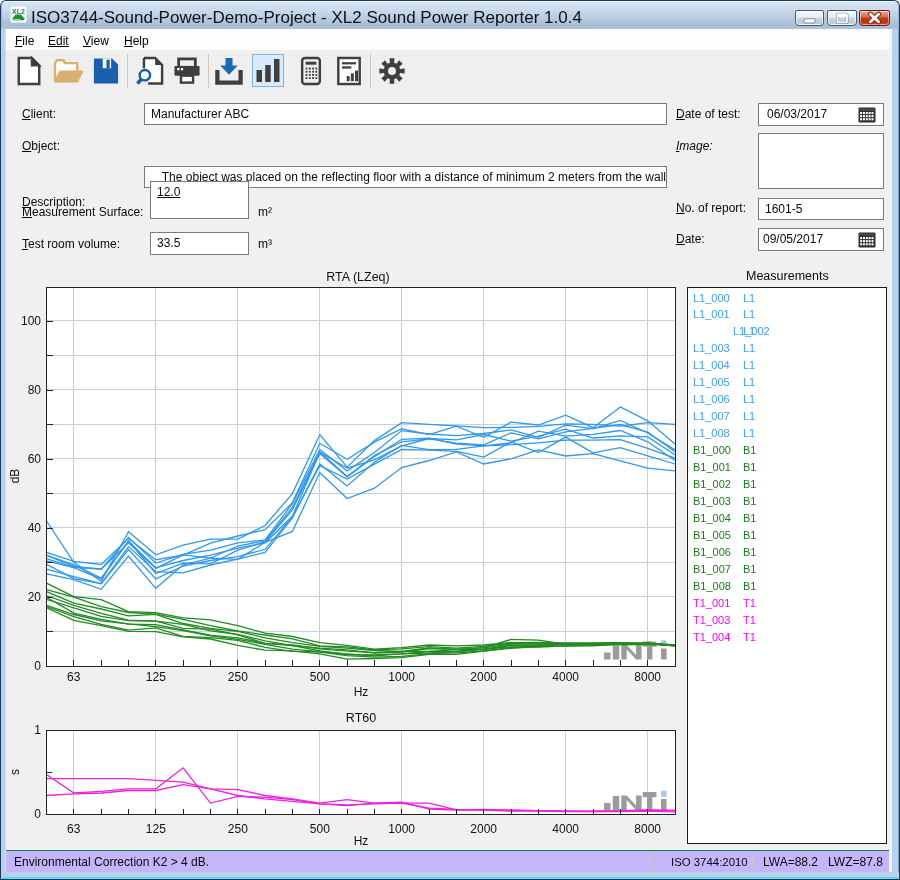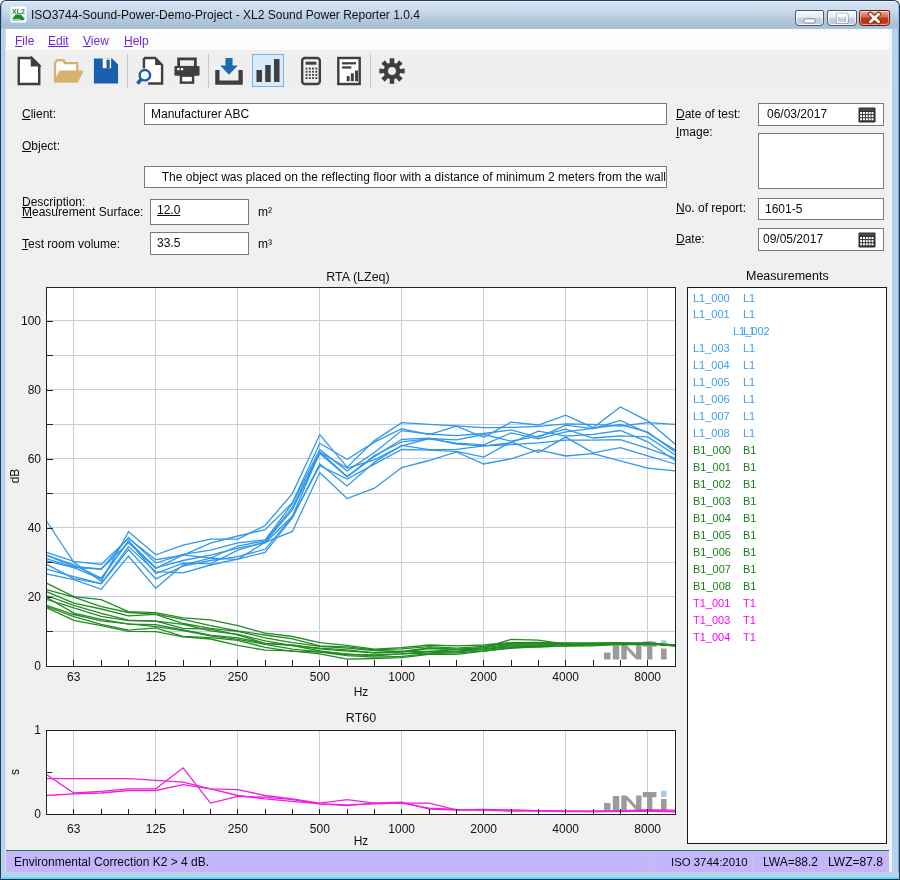--- a/index.html
+++ b/index.html
@@ -10,32 +10,32 @@
 #titlebar { left:0; top:0; width:900px; height:29px;
   background:linear-gradient(#d7e4f2 0%, #cddcee 28%, #bed1e4 52%, #afc4da 75%, #a9bed5 90%, #b0c3d8 100%);
   border:1px solid #1e3c5f; border-bottom:none; border-radius:6px 6px 0 0;
   box-shadow:inset 0 1px 0 #eff5fc, inset 1px 0 0 #9ab6d2, inset -1px 0 0 #9ab6d2; }
 #brdL { left:0; top:29px; width:6px; height:843px; background:#b9d2ec; border-left:1px solid #1e3c5f; box-shadow:inset -1px 0 0 #cfe0f2;}
 #brdR { left:889px; top:29px; width:11px; height:843px; background:linear-gradient(to right, #eef4fb 0px, #eef4fb 2.5px, #b9d2ec 3px, #b9d2ec 8.5px, #7fa2c4 9.5px, #1e3c5f 10px);}
 #brdB { left:0; top:872px; width:900px; height:8px; background:#b9d2ec; border-left:1px solid #1e3c5f; border-right:1px solid #1e3c5f;}
 #brdB .cyan { position:absolute; left:1px; right:1px; top:4.5px; height:2.5px; background:#59dbf8; }
 #brdB .dark { position:absolute; left:0; right:0; bottom:0; height:1px; background:#123050; }
 
-#titletext { left:31px; top:8px; font-size:12px; color:#101010; }
+#titletext { left:31px; top:8px; font-size:17px; color:#101010; }
 .wbtn { position:absolute; top:10px; height:16px; border:1px solid #46596e; border-radius:2px 2px 4px 4px;
   background:linear-gradient(#fafcfe 0%, #e4ebf3 45%, #c9d5e1 50%, #bccadA 85%, #ccd6e1 100%);
   box-shadow:inset 0 0 0 1px rgba(255,255,255,.8); }
 #btnmin { left:795px; width:29px; }
 #btnmax { left:827px; width:30px; }
 #btncls { left:859px; width:31px; border-color:#6e1b0e;
   background:linear-gradient(#f2b5a5 0%, #e29077 18%, #d2654a 45%, #c23818 50%, #ba3517 80%, #cb5530 100%);
   box-shadow:inset 0 0 0 1px rgba(255,255,255,.5); }
 
 #content { left:6px; top:29px; width:883px; height:843px; background:#f0f0f0; }
-#menubar { left:0; top:0; width:883px; height:21px; background:#fdfdfd; font-size:12px; color:#6d28d9; }
+#menubar { left:0; top:0; width:883px; height:21px; background:#fdfdfd; font-size:12px; color:#000000; }
 #menubar span { position:absolute; top:4.5px; }
 #toolbar { left:0; top:21px; width:883px; height:42px; background:#f0eff0; }
 .tsep { position:absolute; top:4px; width:1px; height:34px; background:#c9c7c8; }
 #selbtn { position:absolute; left:246px; top:4px; width:32px; height:33px; background:#d9eafa; border:1px solid #7cb2e2; }
 
 .flabel { position:absolute; font-size:12px; color:#0a0a0a; white-space:nowrap; }
 .tfield { position:absolute; background:#fff; border:1px solid #7a7a7a; font-size:12px; color:#0a0a0a; padding:3px 0 0 6px; white-space:nowrap; overflow:hidden; }
 
 #measbox { left:681px; top:258px; width:200px; height:557px; background:#fff; border:1px solid #1a1a1a; }
 .mrow { position:absolute; font-size:11px; white-space:pre; }
@@ -144,26 +144,26 @@
     <div class="tsep" style="left:364px;"></div>
   </div>
 
   <div class="flabel" style="left:16px;top:78px;"><u>C</u>lient:</div>
   <div class="flabel" style="left:16px;top:110px;"><u>O</u>bject:</div>
   <div class="flabel" style="left:16px;top:142px;margin-top:24px;"><u>D</u>escription:</div>
   <div class="flabel" style="left:16px;top:176px;"><u>M</u>easurement Surface:</div>
   <div class="flabel" style="left:16px;top:208px;"><u>T</u>est room volume:</div>
   <div class="tfield" style="left:138px;top:74px;width:523px;height:22px;">Manufacturer ABC</div>
   <div class="tfield" style="left:138px;top:137px;width:523px;height:22px;text-align:right;">The object was placed on the reflecting floor with a distance of minimum 2 meters from the wall</div>
-  <div class="tfield" style="left:144px;top:170px;width:99px;height:26px;text-decoration:underline;">12.0</div>
+  <div class="tfield" style="left:144px;top:152px;width:99px;height:38px;text-decoration:underline;">12.0</div>
   <div class="tfield" style="left:144px;top:203px;width:99px;height:23px;">33.5</div>
   <div class="flabel" style="left:252px;top:176px;">m²</div>
   <div class="flabel" style="left:252px;top:208px;">m³</div>
   <div class="flabel" style="left:670px;top:78px;"><u>D</u>ate of test:</div>
-  <div class="flabel" style="left:670px;top:96px;"><u>I</u>mage:</div>
+  <div class="flabel" style="left:670px;top:110px;font-style:italic;"><u>I</u>mage:</div>
   <div class="flabel" style="left:670px;top:172px;"><u>N</u>o. of report:</div>
   <div class="flabel" style="left:670px;top:203px;"><u>D</u>ate:</div>
   <div class="tfield" style="left:752px;top:74px;width:126px;height:23px;padding-left:8px;">06/03/2017</div>
   <div class="tfield" style="left:752px;top:104px;width:126px;height:56px;"></div>
   <div class="tfield" style="left:752px;top:169px;width:126px;height:22px;">1601-5</div>
   <div class="tfield" style="left:752px;top:199px;width:126px;height:23px;padding-left:4px;">09/05/2017</div>
   <svg class="abs" style="left:852px;top:78px" width="18" height="16" viewBox="0 0 18 16">
       <g id="cal1">
         <rect x="0.5" y="0.5" width="17" height="15" rx="1" fill="#2e2e2e"></rect>
         <rect x="1.6" y="1.4" width="14.8" height="2.4" fill="#4a4a4a"></rect>

